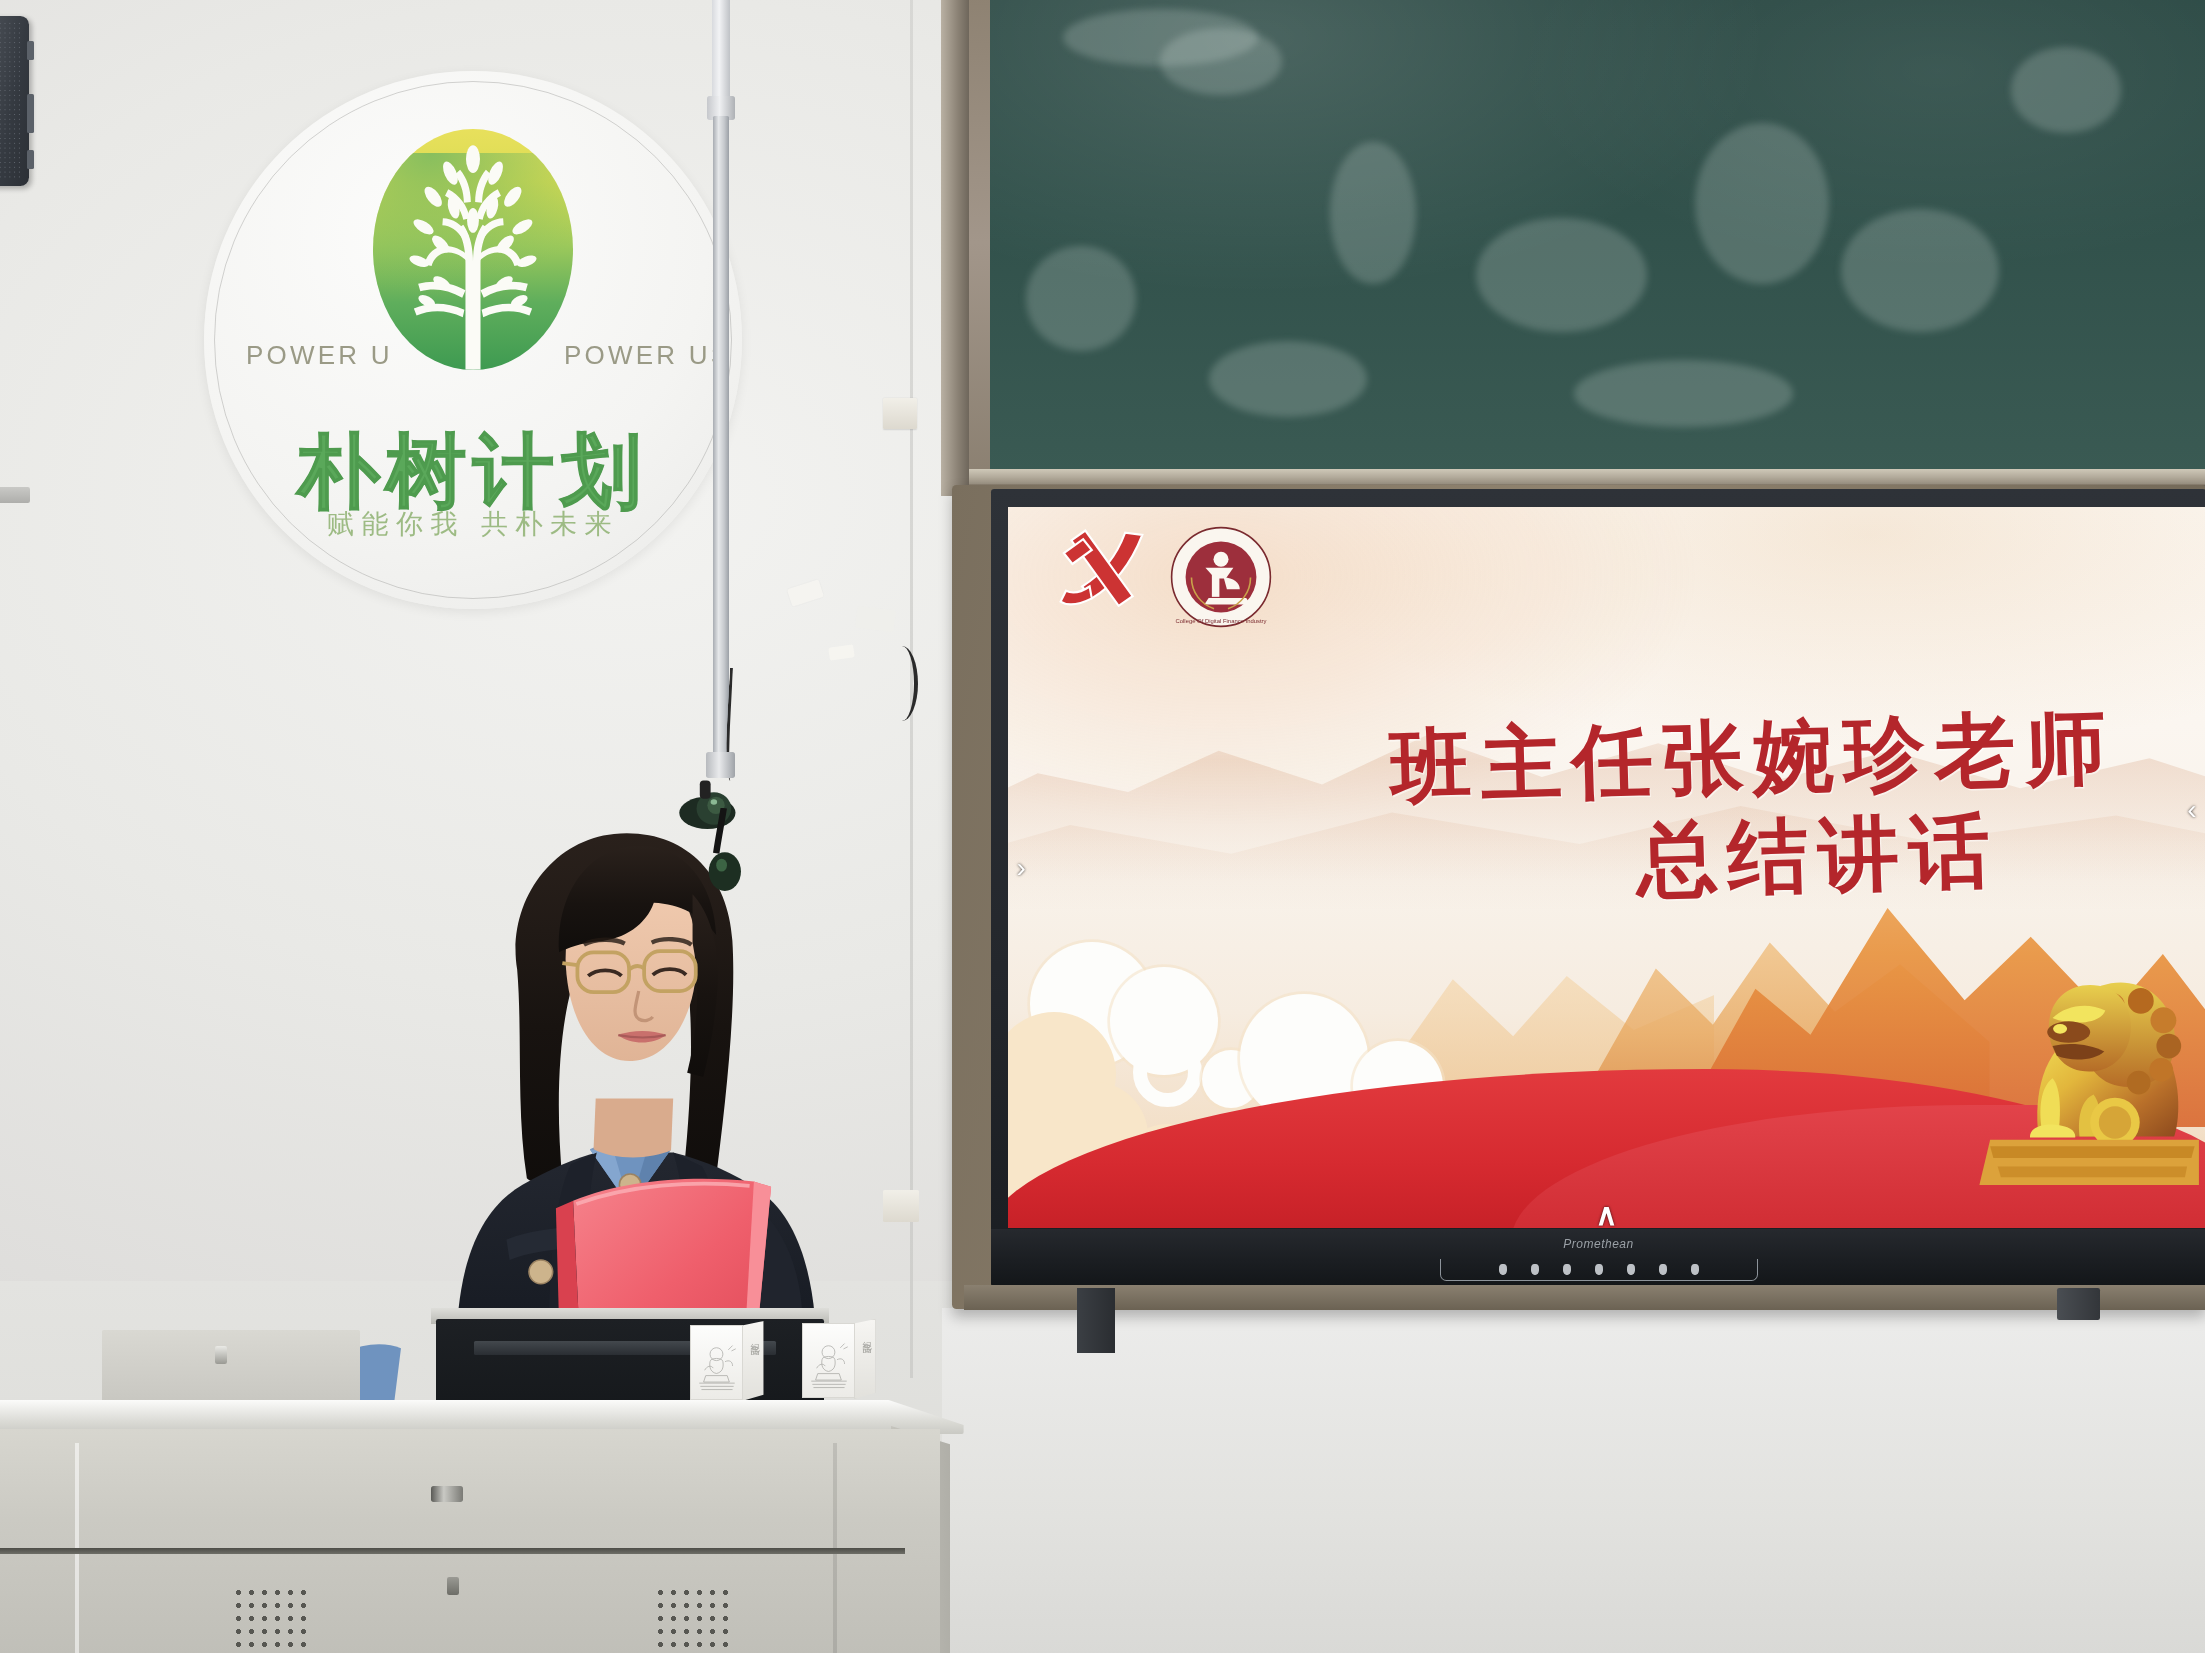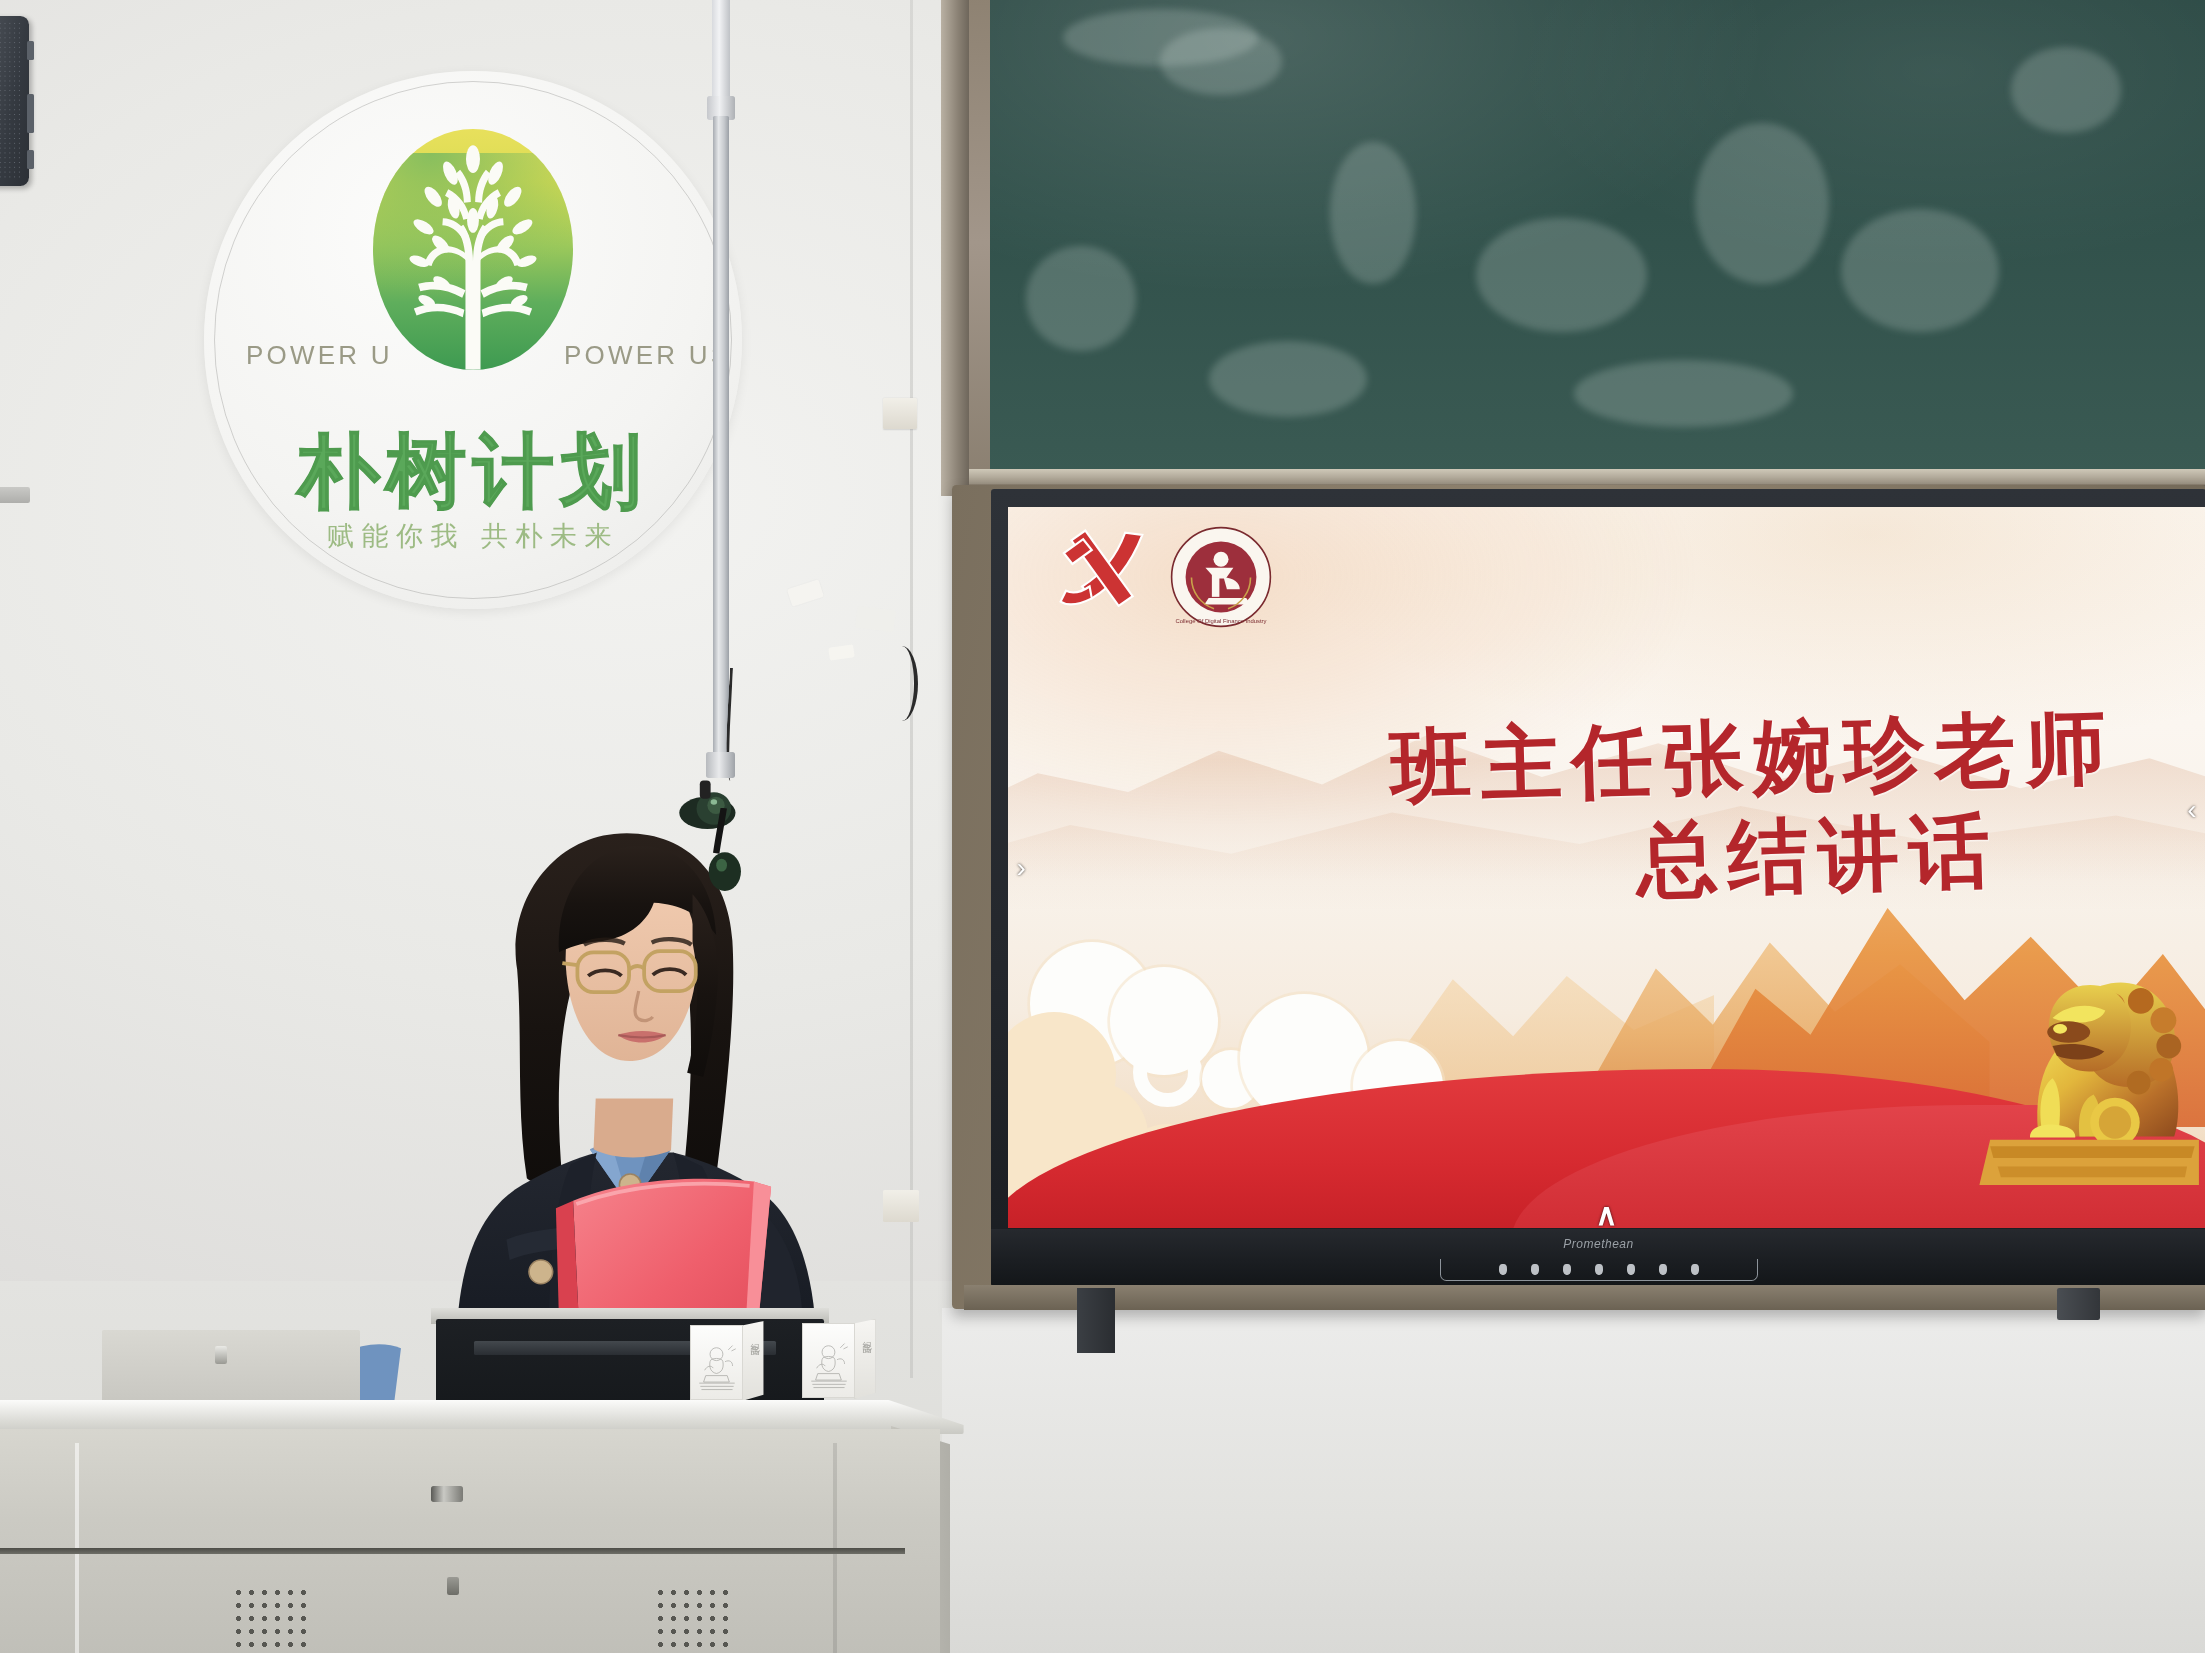--- a/index.html
+++ b/index.html
@@ -85,21 +85,21 @@
   .logo-power.left{ left:42px; }
   .logo-power.right{ right:10.8px; }
   .logo-cn{
     position:absolute; left:0; right:0; top:347px; text-align:center;
     font-family:"DejaVu Sans", sans-serif;
     font-size:81px; font-weight:700; letter-spacing:6.5px;
     color:#5aa85a;
     -webkit-text-stroke:1.1px #4e9b4e;
   }
   .logo-slogan{
-    position:absolute; left:0; right:0; top:447px; text-align:center;
+    position:absolute; left:0; right:0; top:435px; text-align:center;
     font-family:"DejaVu Sans", sans-serif;
     font-size:27px; letter-spacing:7.5px; color:#9dbb84;
   }
 
   
   .pole-upper{
     position:absolute; left:712px; top:-2.2px; width:18.3px; height:102px;
     background:linear-gradient(90deg,#d8dade,#f2f3f5 40%,#bfc2c6);
     border-radius:2.2px;
   }

